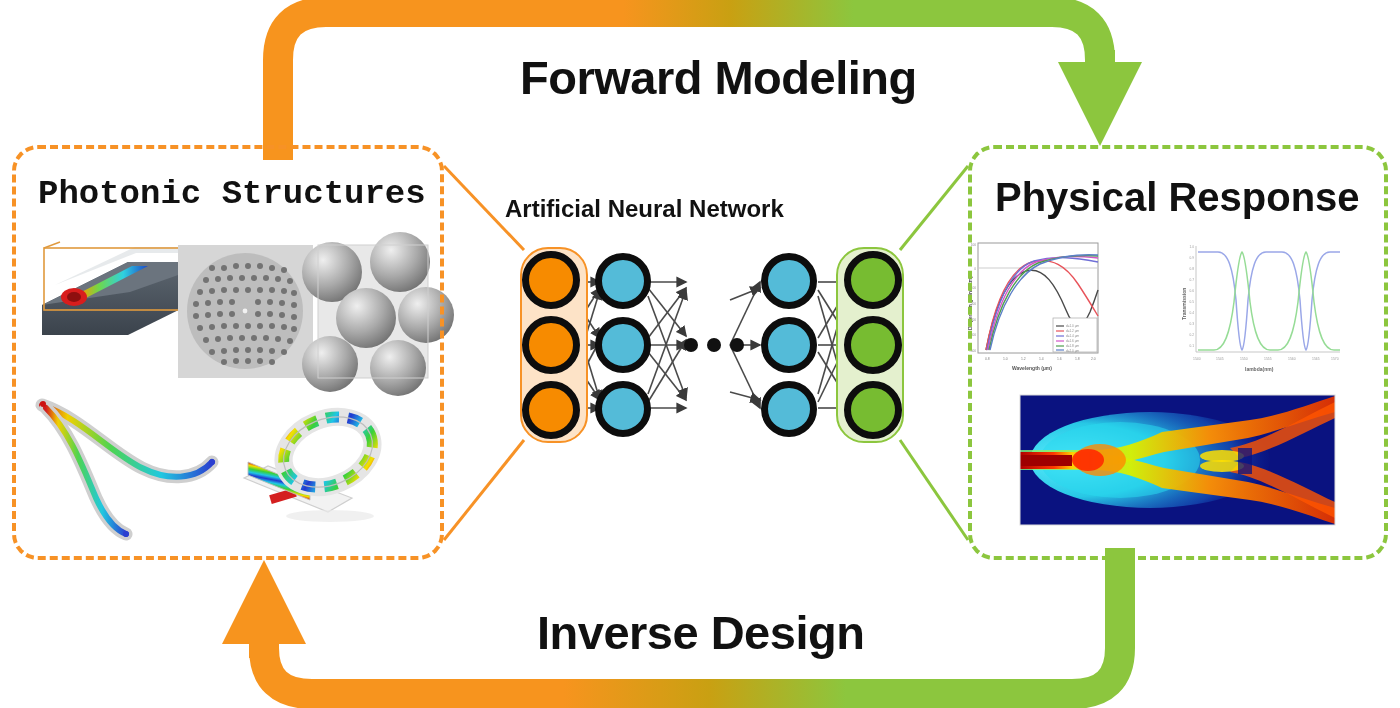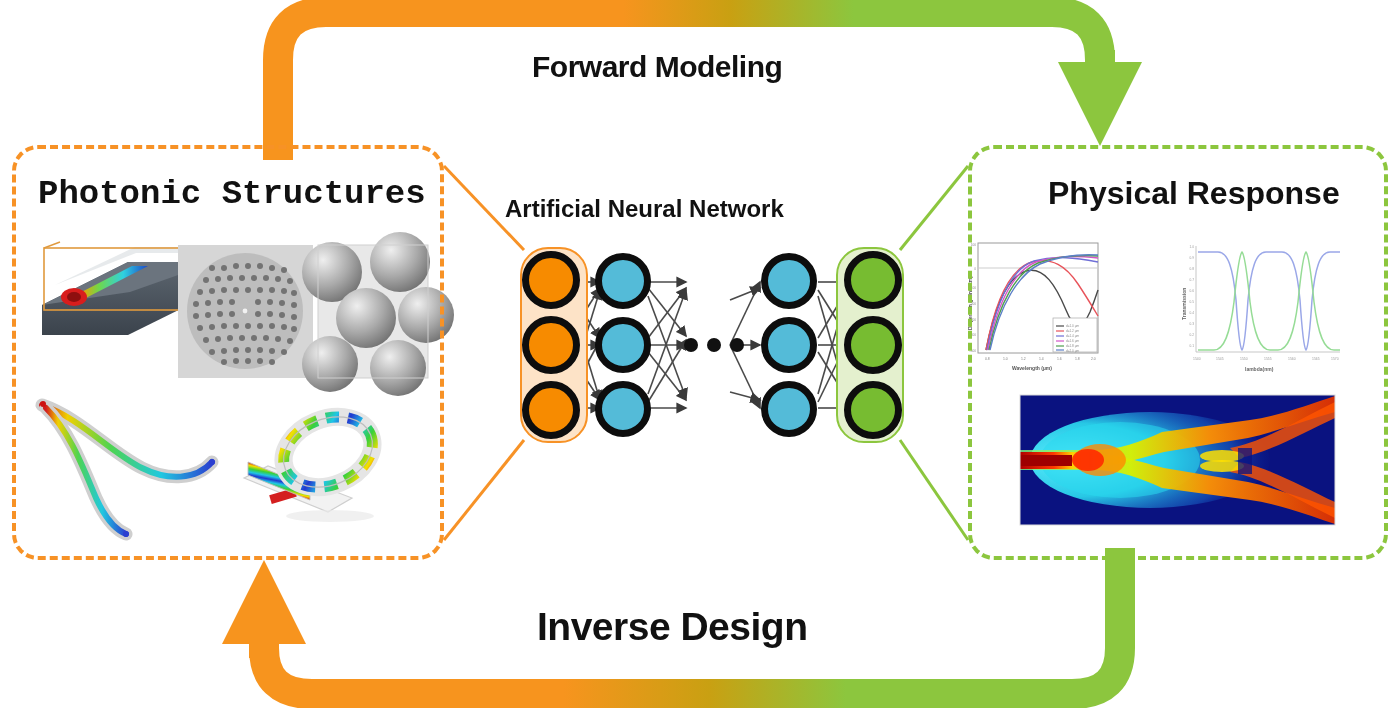--- a/index.html
+++ b/index.html
@@ -1,24 +1,24 @@
 <!DOCTYPE html>
 <html><head>
 <meta charset="utf-8">
 <style>
   html,body{margin:0;padding:0;background:#ffffff;}
   body{width:1400px;height:708px;position:relative;overflow:hidden;
        font-family:"Liberation Sans","DejaVu Sans",sans-serif;}
   #stage{position:absolute;left:0;top:0;width:1400px;height:708px;}
   .lbl{position:absolute;font-weight:bold;color:#111111;white-space:nowrap;}
-  #forward-label{left:532px;top:50px;font-size:30px;letter-spacing:-0.5px;}
-  #inverse-label{left:537px;top:605px;font-size:39px;letter-spacing:-0.5px;}
+  #forward-label{left:520px;top:50px;font-size:47px;letter-spacing:-0.5px;}
+  #inverse-label{left:537px;top:605px;font-size:47px;letter-spacing:-0.5px;}
   #ann-title{left:505px;top:195px;font-size:24px;letter-spacing:0px;}
   #photonic-title{left:38px;top:175px;font-size:34px;font-family:Liberation Mono, monospace;}
-  #physical-title{left:1048px;top:175px;font-size:32px;}
+  #physical-title{left:995px;top:175px;font-size:40px;}
   .svgwrap{position:absolute;left:0;top:0;width:1400px;height:708px;}
   .box{position:absolute;box-sizing:border-box;border-radius:26px;background:transparent;}
   #photonic-box{left:12px;top:145px;width:432px;height:415px;
        border:4px dashed #F79226;}
   #physical-box{left:968px;top:145px;width:420px;height:415px;
        border:4px dashed #8CC63E;}
   .capsule{position:absolute;box-sizing:border-box;border-radius:28px;}
   #input-capsule{left:520px;top:247px;width:68px;height:196px;
       background:#FDE3C7;border:2px solid #F79226;}
   #output-capsule{left:836px;top:247px;width:68px;height:196px;

